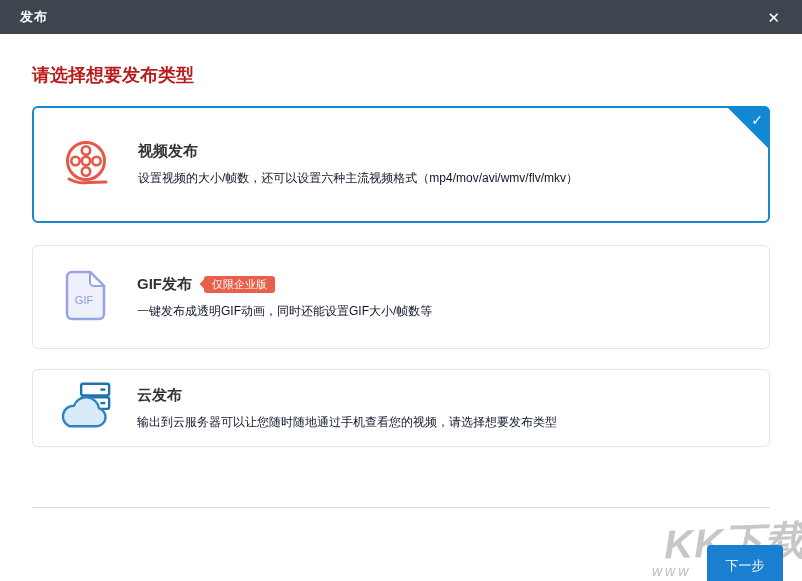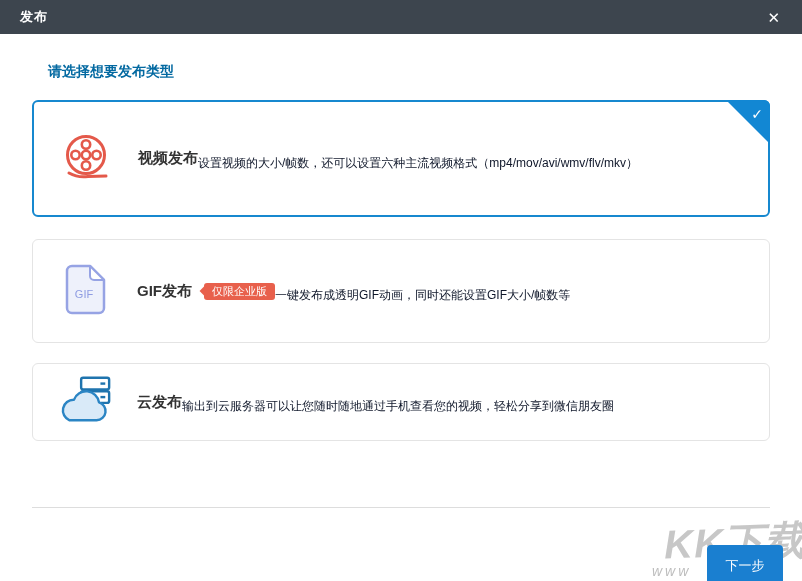--- a/index.html
+++ b/index.html
@@ -33,24 +33,23 @@
     font-size: 15px;
     font-weight: bold;
     cursor: pointer;
     line-height: 1;
     padding: 2px 6px;
   }
   
   .content { padding: 0 32px; }
   .heading {
     margin-top: 29px;
-    color: #0369a1;
-    font-size: 14px;
-    font-weight: bold;
-    margin-left: 16px;
+    color: #b91c1c;
+    font-size: 18px;
+    font-weight: bold;
   }
   .card {
     position: relative;
     box-sizing: border-box;
     border: 1px solid #e4e4e4;
     border-radius: 6px;
     display: flex;
     align-items: center;
     padding-left: 24px;
     background: #ffffff;
@@ -63,21 +62,21 @@
   .card-gif   { margin-top: 22px; height: 104px; }
   .card-cloud { margin-top: 20px; height: 78px; }
   .card-icon {
     width: 56px;
     height: 56px;
     flex: 0 0 56px;
     margin-right: 24px;
     display: flex;
     justify-content: center;
   }
-  .card-text { display: flex; flex-direction: row; }
+  .card-text { display: flex; flex-direction: column; }
   .card-title-row { display: flex; align-items: center; }
   .card-title {
     font-size: 15px;
     font-weight: bold;
     color: #333333;
   }
   .card-desc {
     margin-top: 9px;
     font-size: 12px;
     color: #0f172a;
@@ -233,21 +232,21 @@
         <line x1="45" y1="9" x2="50" y2="9" stroke="#1f74ae" stroke-width="2.5"></line>
         <rect x="25" y="17" width="29" height="12" rx="2" fill="#ffffff" stroke="#1f74ae" stroke-width="2.5"></rect>
         <line x1="45" y1="23" x2="50" y2="23" stroke="#1f74ae" stroke-width="2.5"></line>
         <path d="M13 47 h28 a9.5 9.5 0 0 0 2.5 -18.6 a13.5 13.5 0 0 0 -26 -2.6 A11 11 0 0 0 13 47 z" fill="#d9eaf8" stroke="#2b85c4" stroke-width="2.5" stroke-linejoin="round"></path>
       </svg>
     </div>
     <div class="card-text">
       <div class="card-title-row">
         <span class="card-title">云发布</span>
       </div>
-      <span class="card-desc">输出到云服务器可以让您随时随地通过手机查看您的视频，轻松分享到微信朋友圈</span>
+      <span class="card-desc">输出到云服务器可以让您随时随地通过手机查看您的视频，请选择想要发布类型</span>
     </div>
   </div>
 </div>
 
 <div class="separator"></div>
 <div class="watermark">KK下载</div>
 <div class="watermark-sub">www</div>
 <button class="next-button">下一步</button>
 
 </body></html>

